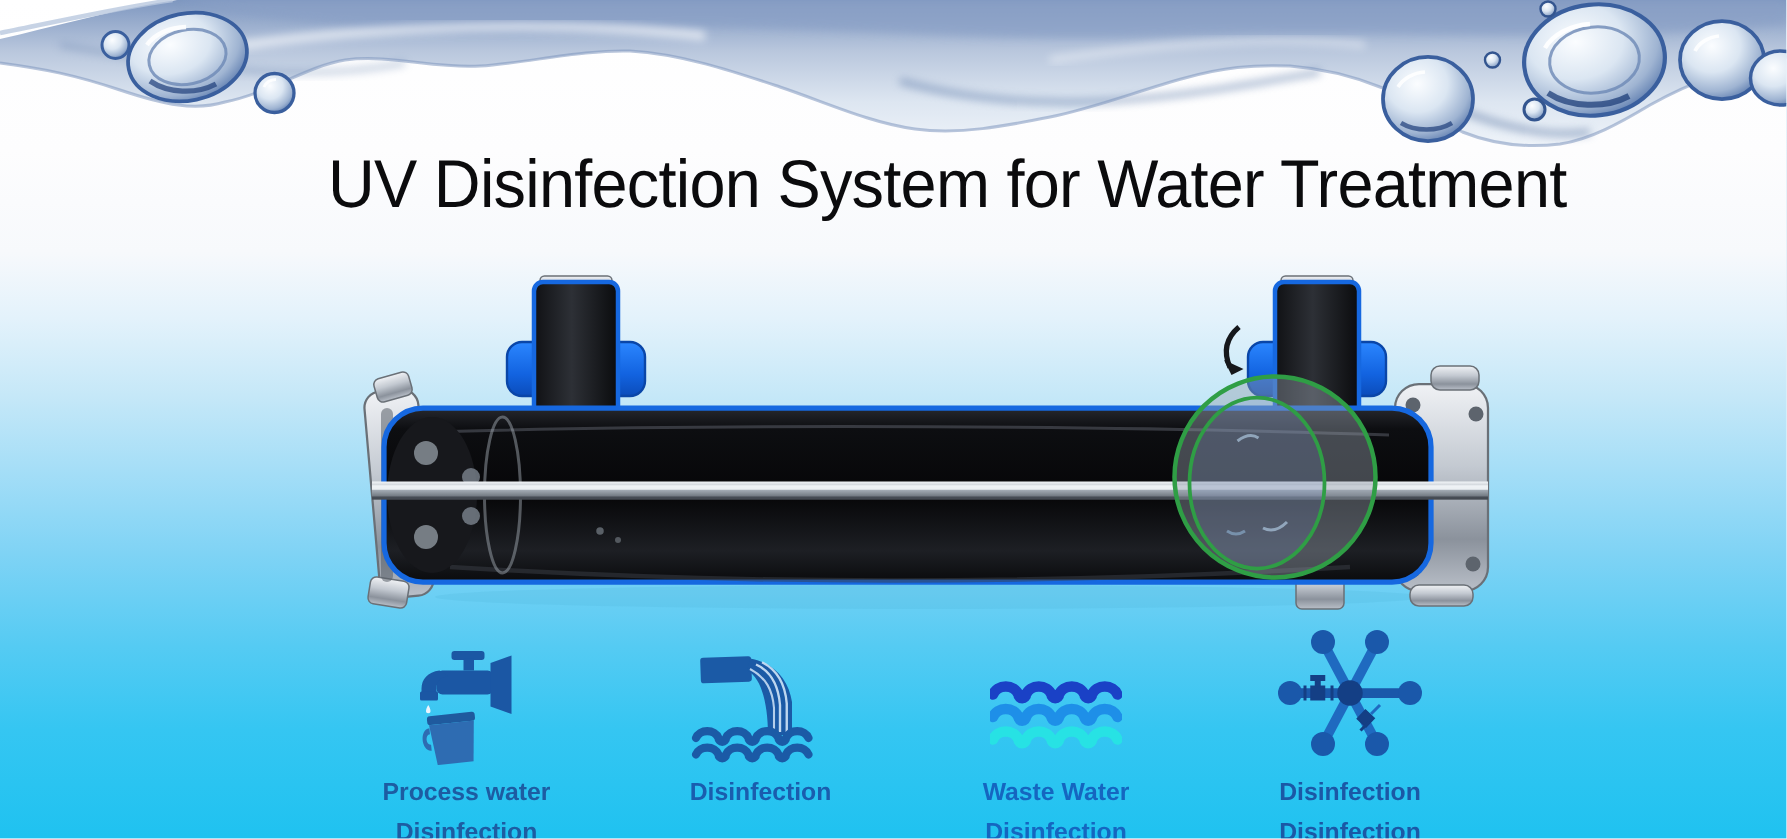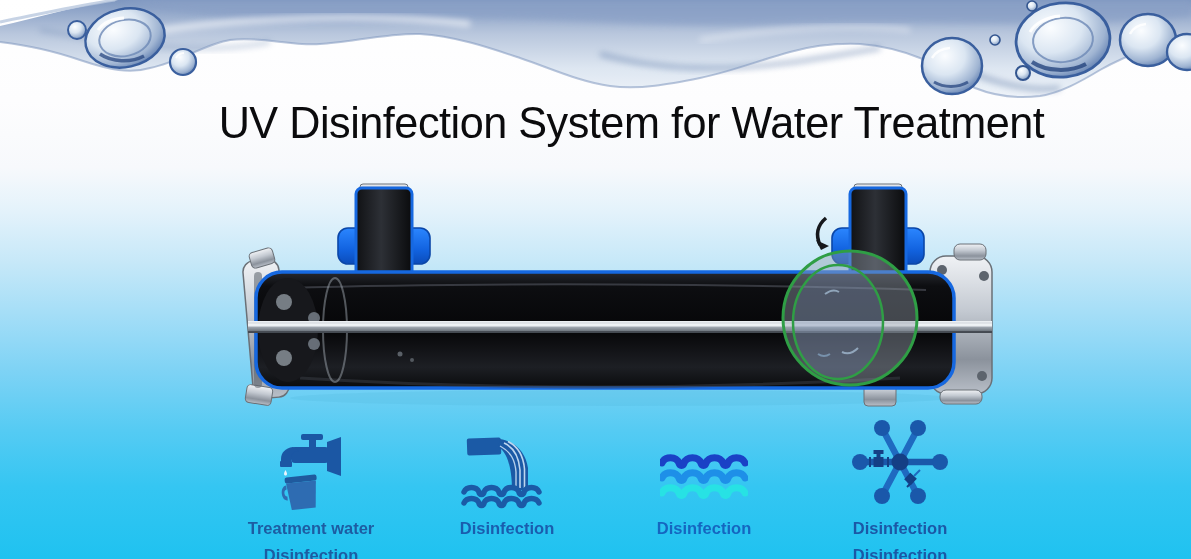--- a/index.html
+++ b/index.html
@@ -227,21 +227,21 @@
         </g>
         <path d="M8.5,38 c2,3.2 2,5.5 0,5.5 c-2,0 -2,-2.3 0,-5.5 z" fill="#eaf4fd"></path>
         <g transform="rotate(-6 24 60)">
           <path d="M10,52 c-7,0 -7,15 0,15 l0,-4 c-3.5,0 -3.5,-7 0,-7 z" fill="#2e6cb2"></path>
           <rect x="9" y="44" width="32" height="6" rx="2" fill="#1f5a9e"></rect>
           <path d="M10,50 L40,50 L37,77 L13,77 Z" fill="#2e6cb2"></path>
         </g>
       </svg>
     </div>
     <div class="feature-label">
-      <div>Treatment water</div>
+      <div>Process water</div>
       <div>Disinfection</div>
     </div>
   </div>
 
   <div class="feature f2">
     <div class="icon-box">
       <svg width="96" height="76" viewBox="0 0 96 76">
         <g transform="rotate(-2 25 12)">
           <rect x="8" y="4" width="34" height="17" rx="2" fill="#1b5aa6"></rect>
         </g>
@@ -264,20 +264,21 @@
     <div class="icon-box">
       <svg width="88" height="50" viewBox="0 0 88 50">
         <g fill="none" stroke-width="7" stroke-linecap="round">
           <path stroke="#1a41c6" d="M2,12 a9,8 0 0 1 17,0 a2.5,2.5 0 0 0 5,0 a9,8 0 0 1 17,0 a2.5,2.5 0 0 0 5,0 a9,8 0 0 1 17,0 a2.5,2.5 0 0 0 5,0 a9,8 0 0 1 17,0"></path>
           <path stroke="#1e8fe8" d="M2,27 a9,8 0 0 1 17,0 a2.5,2.5 0 0 0 5,0 a9,8 0 0 1 17,0 a2.5,2.5 0 0 0 5,0 a9,8 0 0 1 17,0 a2.5,2.5 0 0 0 5,0 a9,8 0 0 1 17,0"></path>
           <path stroke="#27e2e4" d="M2,42 a9,8 0 0 1 17,0 a2.5,2.5 0 0 0 5,0 a9,8 0 0 1 17,0 a2.5,2.5 0 0 0 5,0 a9,8 0 0 1 17,0 a2.5,2.5 0 0 0 5,0 a9,8 0 0 1 17,0"></path>
         </g>
       </svg>
     </div>
     <div class="feature-label">
+      <div>Waste Water</div>
       <div>Disinfection</div>
     </div>
   </div>
 
   <div class="feature f4">
     <div class="icon-box">
       <svg width="104" height="92" viewBox="0 0 104 92">
         <g stroke="#1f6ac0" stroke-width="6.5" stroke-linecap="round">
           <line x1="52" y1="44" x2="69" y2="12"></line>
           <line x1="52" y1="44" x2="35" y2="12"></line>

